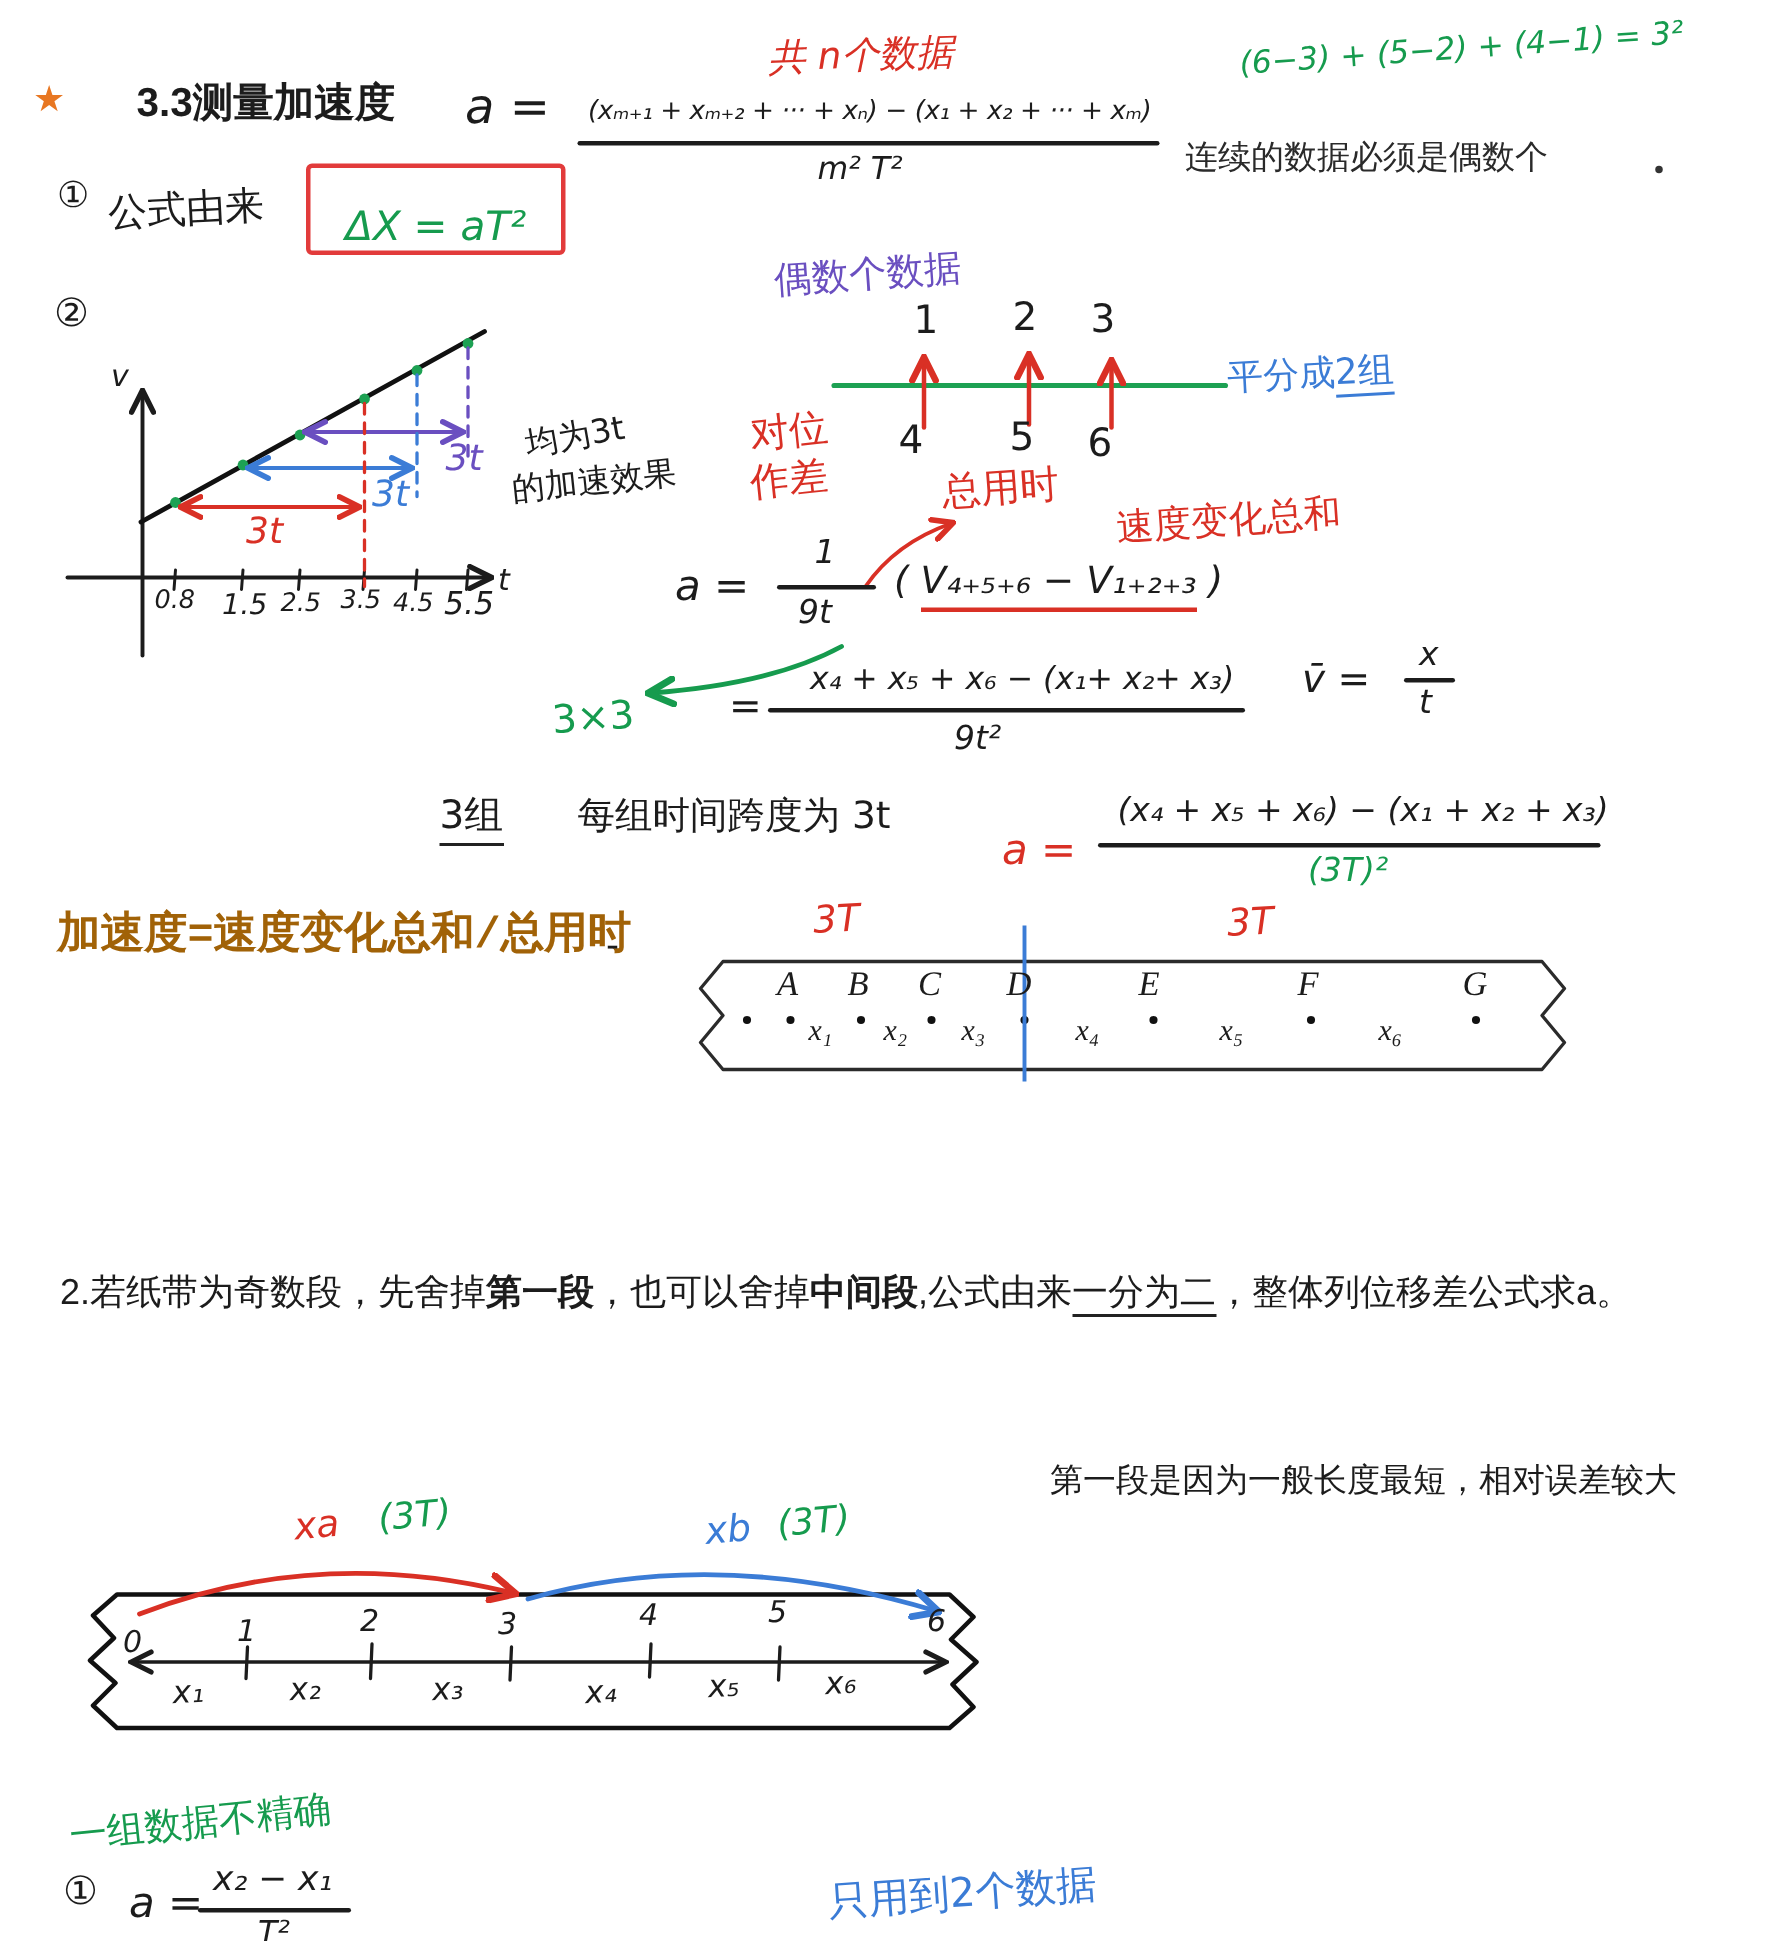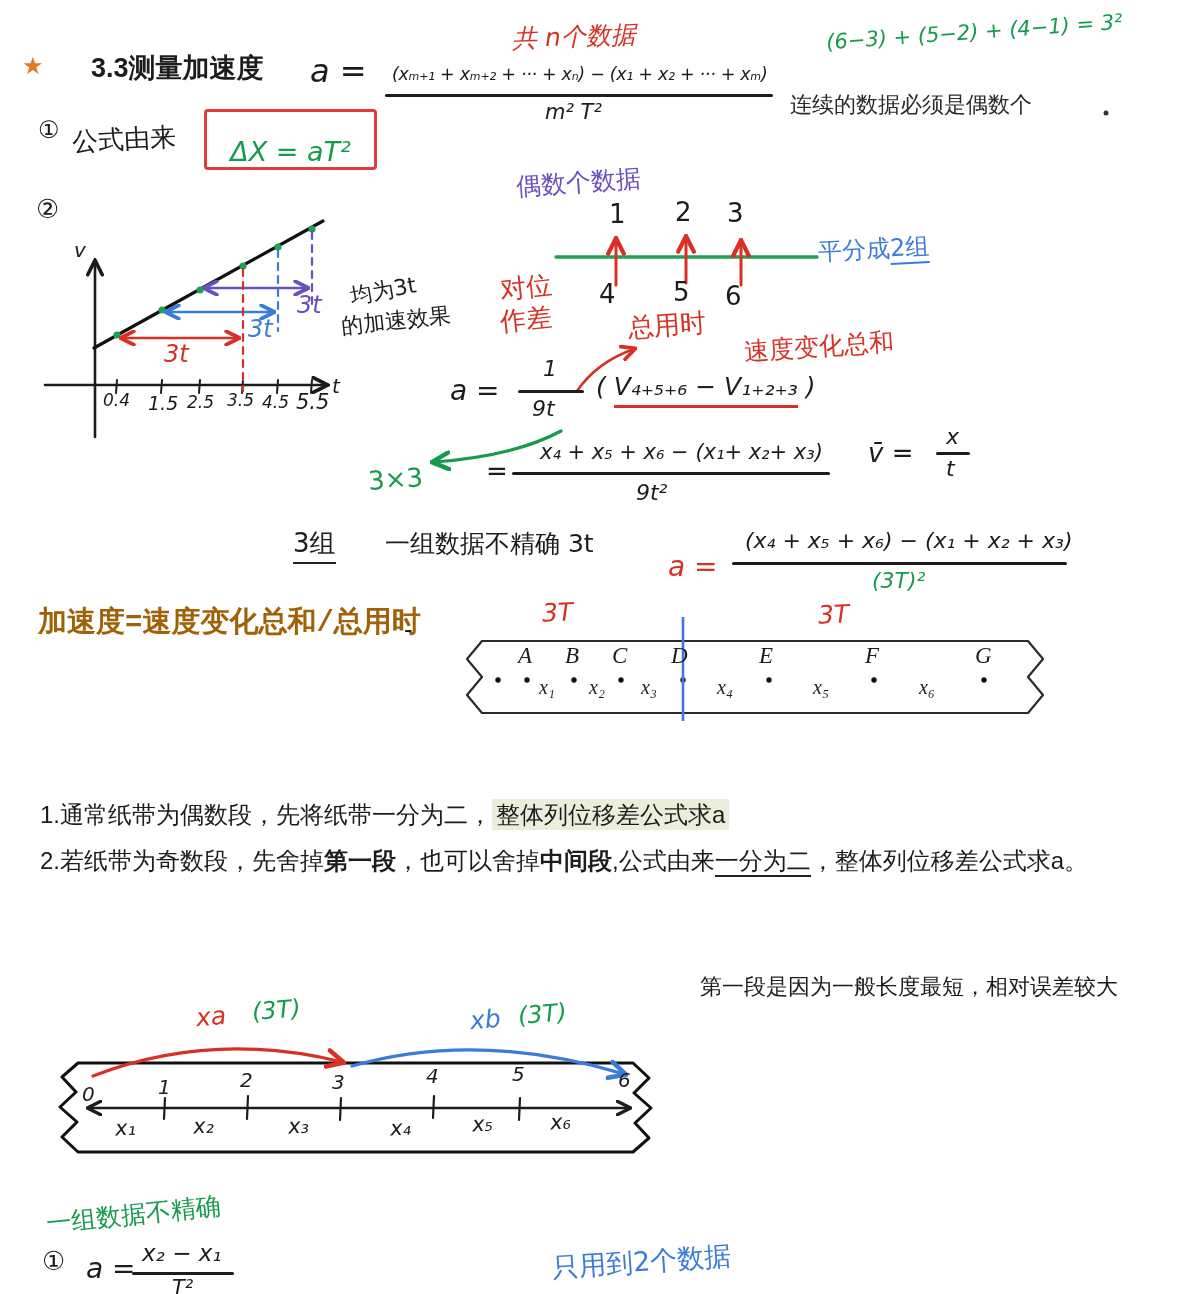--- a/index.html
+++ b/index.html
@@ -115,21 +115,21 @@
 
   <span class="abs hw" style="left:38px;top:116px;font-size:24px;">①</span>
   <span class="abs hw" style="left:72px;top:122px;font-size:26px;transform:rotate(-3deg);">公式由来</span>
   <div class="redbox" style="left:204px;top:109px;width:167px;height:55px;align-items:flex-end;">
     <span class="hw it green" style="font-size:27px;">ΔX = aT²</span>
   </div>
 
   <span class="abs hw" style="left:36px;top:194px;font-size:26px;">②</span>
   <span class="abs hw it" style="left:74px;top:238px;font-size:20px;">v</span>
   <span class="abs hw it" style="left:332px;top:374px;font-size:20px;">t</span>
-  <span class="abs hw it" style="left:103px;top:390px;font-size:17px;">0.4</span>
+  <span class="abs hw it" style="left:103px;top:390px;font-size:17px;">0.8</span>
   <span class="abs hw it" style="left:148px;top:392px;font-size:19px;">1.5</span>
   <span class="abs hw it" style="left:187px;top:392px;font-size:17px;">2.5</span>
   <span class="abs hw it" style="left:227px;top:390px;font-size:17px;">3.5</span>
   <span class="abs hw it" style="left:262px;top:392px;font-size:17px;">4.5</span>
   <span class="abs hw it" style="left:296px;top:390px;font-size:21px;">5.5</span>
   <span class="abs hw it red" style="left:164px;top:340px;font-size:24px;">3t</span>
   <span class="abs hw it blue" style="left:248px;top:315px;font-size:24px;">3t</span>
   <span class="abs hw it purple" style="left:297px;top:291px;font-size:24px;">3t</span>
   <span class="abs hw" style="left:350px;top:276px;font-size:22px;transform:rotate(-10deg);">均为3t</span>
   <span class="abs hw" style="left:341px;top:306px;font-size:22px;transform:rotate(-6deg);">的加速效果</span>
@@ -163,21 +163,21 @@
   <span class="abs hw it" style="left:540px;top:440px;font-size:21px;">x₄ + x₅ + x₆ −  (x₁+ x₂+ x₃)</span>
   <div class="abs bar" style="left:512px;top:472px;width:318px;"></div>
   <span class="abs hw it" style="left:636px;top:480px;font-size:22px;">9t²</span>
 
   <span class="abs hw it" style="left:868px;top:438px;font-size:26px;">v̄ =</span>
   <span class="abs hw it" style="left:946px;top:424px;font-size:22px;">x</span>
   <div class="abs bar" style="left:936px;top:452px;width:34px;"></div>
   <span class="abs hw it" style="left:946px;top:456px;font-size:22px;">t</span>
 
   <span class="abs hw u-blk" style="left:293px;top:526px;font-size:26px;">3组</span>
-  <span class="abs hw" style="left:385px;top:527px;font-size:25px;">一组数据不精确 3t</span>
+  <span class="abs hw" style="left:385px;top:527px;font-size:25px;">每组时间跨度为 3t</span>
 
   <span class="abs hw it red" style="left:668px;top:550px;font-size:28px;">a =</span>
   <span class="abs hw it" style="left:745px;top:528px;font-size:22px;">(x₄ + x₅ + x₆) − (x₁ + x₂ + x₃)</span>
   <div class="abs bar" style="left:732px;top:562px;width:335px;"></div>
   <span class="abs hw it green" style="left:872px;top:568px;font-size:22px;">(3T)²</span>
 
   <span class="abs b darkred" style="left:38px;top:602px;font-size:29px;">加速度=速度变化总和/总用时</span>
   <span class="abs hw" style="left:404px;top:616px;font-size:24px;">-</span>
 
   <span class="abs hw it red" style="left:542px;top:598px;font-size:25px;transform:rotate(-3deg);">3T</span>
@@ -189,23 +189,20 @@
   <span class="abs ser" style="left:759px;top:643px;font-size:23px;">E</span>
   <span class="abs ser" style="left:865px;top:643px;font-size:23px;">F</span>
   <span class="abs ser" style="left:975px;top:643px;font-size:23px;">G</span>
   <span class="abs ser" style="left:539px;top:676px;font-size:20px;">x₁</span>
   <span class="abs ser" style="left:589px;top:676px;font-size:20px;">x₂</span>
   <span class="abs ser" style="left:641px;top:676px;font-size:20px;">x₃</span>
   <span class="abs ser" style="left:717px;top:676px;font-size:20px;">x₄</span>
   <span class="abs ser" style="left:813px;top:676px;font-size:20px;">x₅</span>
   <span class="abs ser" style="left:919px;top:676px;font-size:20px;">x₆</span>
 
-  <div class="abs" style="left:40px;top:799px;font-size:24px;">
-    <span>1.通常纸带为偶数段，先将纸带一分为二，</span><span class="hl">整体列位移差公式求a</span>
-  </div>
   <div class="abs" style="left:40px;top:845px;font-size:24px;">
     <span>2.若纸带为奇数段，先舍掉</span><span class="b">第一段</span><span>，也可以舍掉</span><span class="b">中间段</span><span>,公式由来</span><span class="u-blk">一分为二</span><span>，整体列位移差公式求a。</span>
   </div>
 
   <span class="abs" style="left:700px;top:972px;font-size:22px;">第一段是因为一般长度最短，相对误差较大</span>
 
   <span class="abs hw it red" style="left:196px;top:1002px;font-size:25px;transform:rotate(-5deg);">xa</span>
   <span class="abs hw it green" style="left:252px;top:996px;font-size:24px;transform:rotate(-5deg);">(3T)</span>
   <span class="abs hw it blue" style="left:470px;top:1005px;font-size:25px;transform:rotate(-5deg);">xb</span>
   <span class="abs hw it green" style="left:518px;top:1000px;font-size:24px;transform:rotate(-5deg);">(3T)</span>

